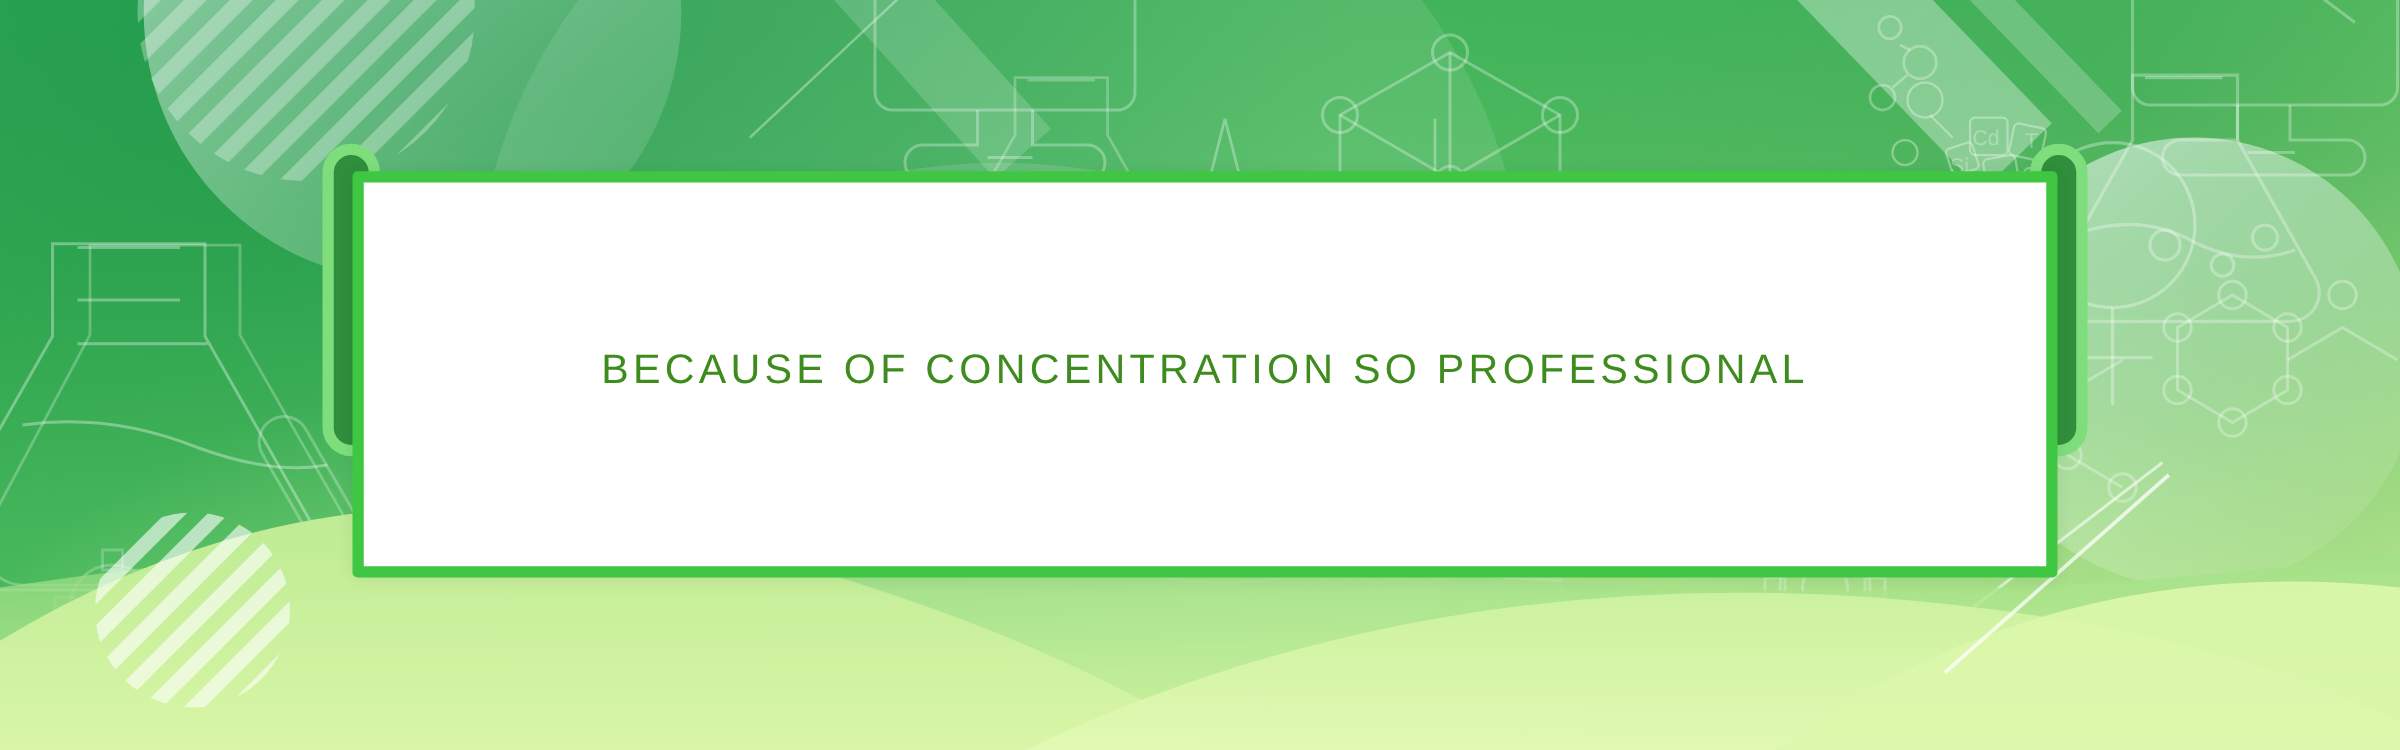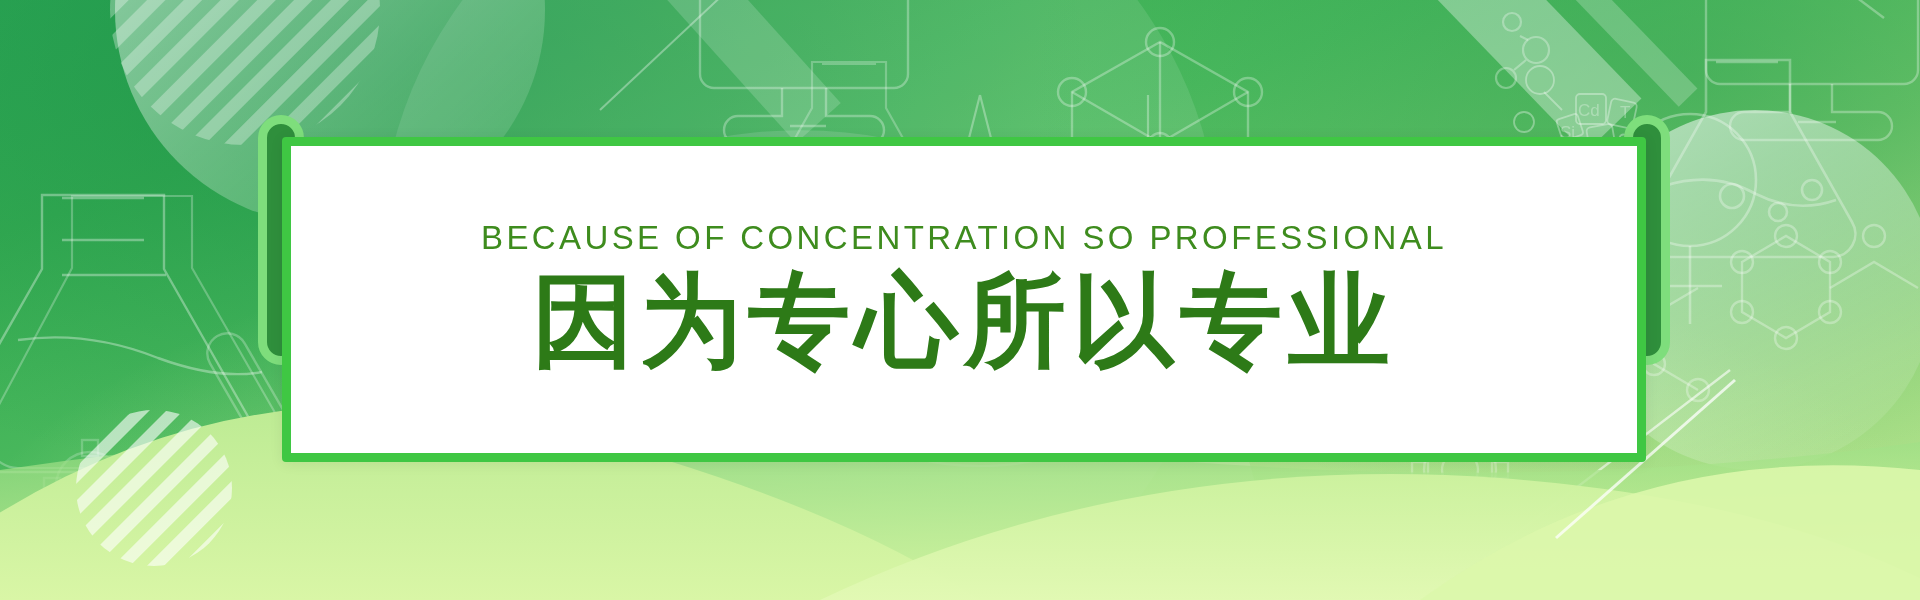--- a/index.html
+++ b/index.html
@@ -322,19 +322,16 @@
     </svg>
   </div>
 
   <div class="card-wrap">
 
     <div class="side-tab left"></div>
     <div class="side-tab right"></div>
 
     <div class="card">
       <div class="eyebrow">BECAUSE OF CONCENTRATION SO PROFESSIONAL</div>
-      <div class="headline-wrap">
-        <div class="headline">因为专心所以专业</div>
-      </div>
     </div>
   </div>
 
 </div>
 
 </body></html>

